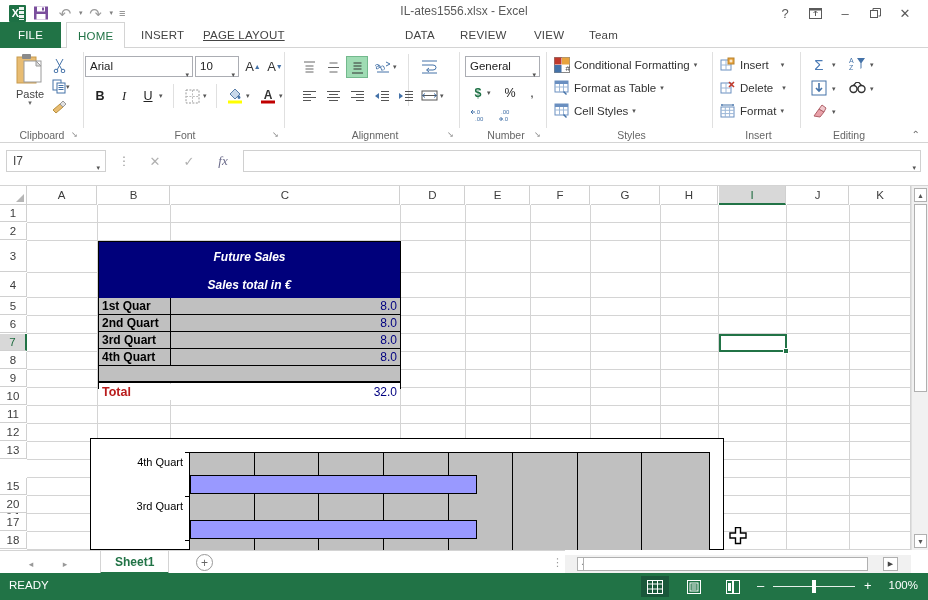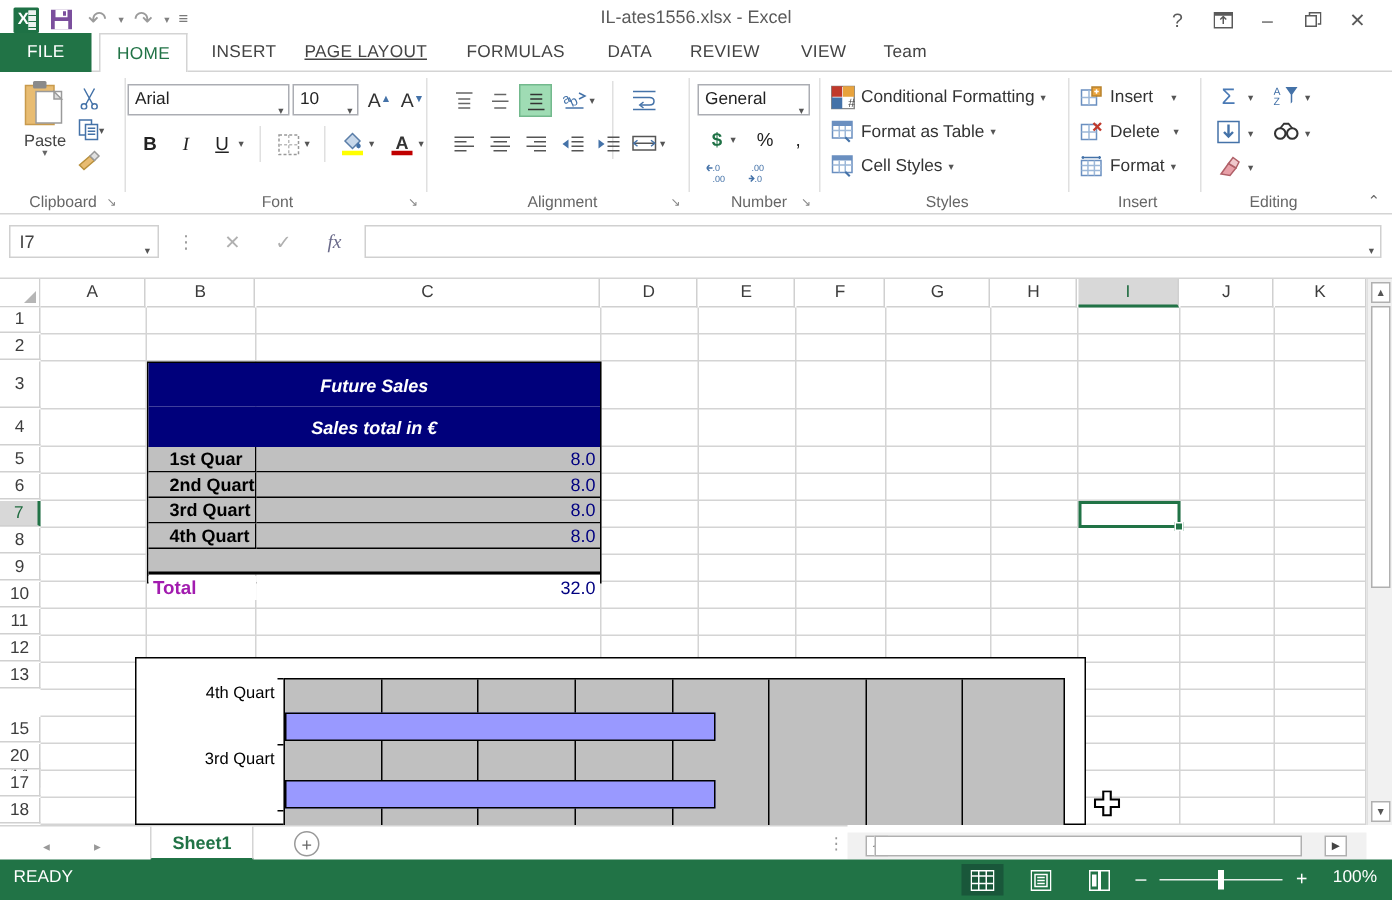--- a/index.html
+++ b/index.html
@@ -212,24 +212,24 @@
     font-style: italic; font-weight: bold; font-size: 12px;
     display: flex; align-items: center; justify-content: center;
   }
   .tbl-cell {
     position: absolute; background: #c0c0c0;
     font-size: 12px; font-weight: bold; color: #000;
     display: flex; align-items: center;
     border-bottom: 1px solid #000;
   }
   .tbl-cell.num { color: #000080; justify-content: flex-end; padding-right: 3px; font-weight: normal; }
-  .tbl-cell.lbl { padding-left: 14px; border-right: 1px solid #000; }
+  .tbl-cell.lbl { padding-left: 3px; border-right: 1px solid #000; }
   .tbl-blank { position: absolute; background: #c0c0c0; border-bottom: 2px solid #000; }
   .tbl-total {
-    position: absolute; background: #fff; font-size: 12.5px; font-weight: bold; color: #a21caf;
+    position: absolute; background: #fff; font-size: 12.5px; font-weight: bold; color: #b91c1c;
     display: flex; align-items: center; padding-left: 3px;
   }
   .tbl-totalnum {
     position: absolute; background: #fff; font-size: 12px; color: #000080;
     display: flex; align-items: center; justify-content: flex-end; padding-right: 3px;
   }
 
   
   .chart {
     position: absolute; background: #fff; border: 1px solid #000;
@@ -383,21 +383,20 @@
       </div>
       <div class="win-btn">✕</div>
     </div>
   </div>
 
   <div class="tabstrip">
     <div class="tab file" style="left:0px;">FILE</div>
     <div class="tab active" style="left:66px;">HOME</div>
     <div class="tab" style="left:130px;">INSERT</div>
     <div class="tab" style="left:192px;text-decoration:underline;">PAGE LAYOUT</div>
-    <div class="tab" style="left:300px;">FORMULAS</div>
     <div class="tab" style="left:394px;">DATA</div>
     <div class="tab" style="left:449px;">REVIEW</div>
     <div class="tab" style="left:523px;">VIEW</div>
     <div class="tab" style="left:578px;">Team</div>
   </div>
 
   <div class="ribbon">
 
     <div class="group" style="left:0px; width:84px;">
       <div class="paste-btn">

